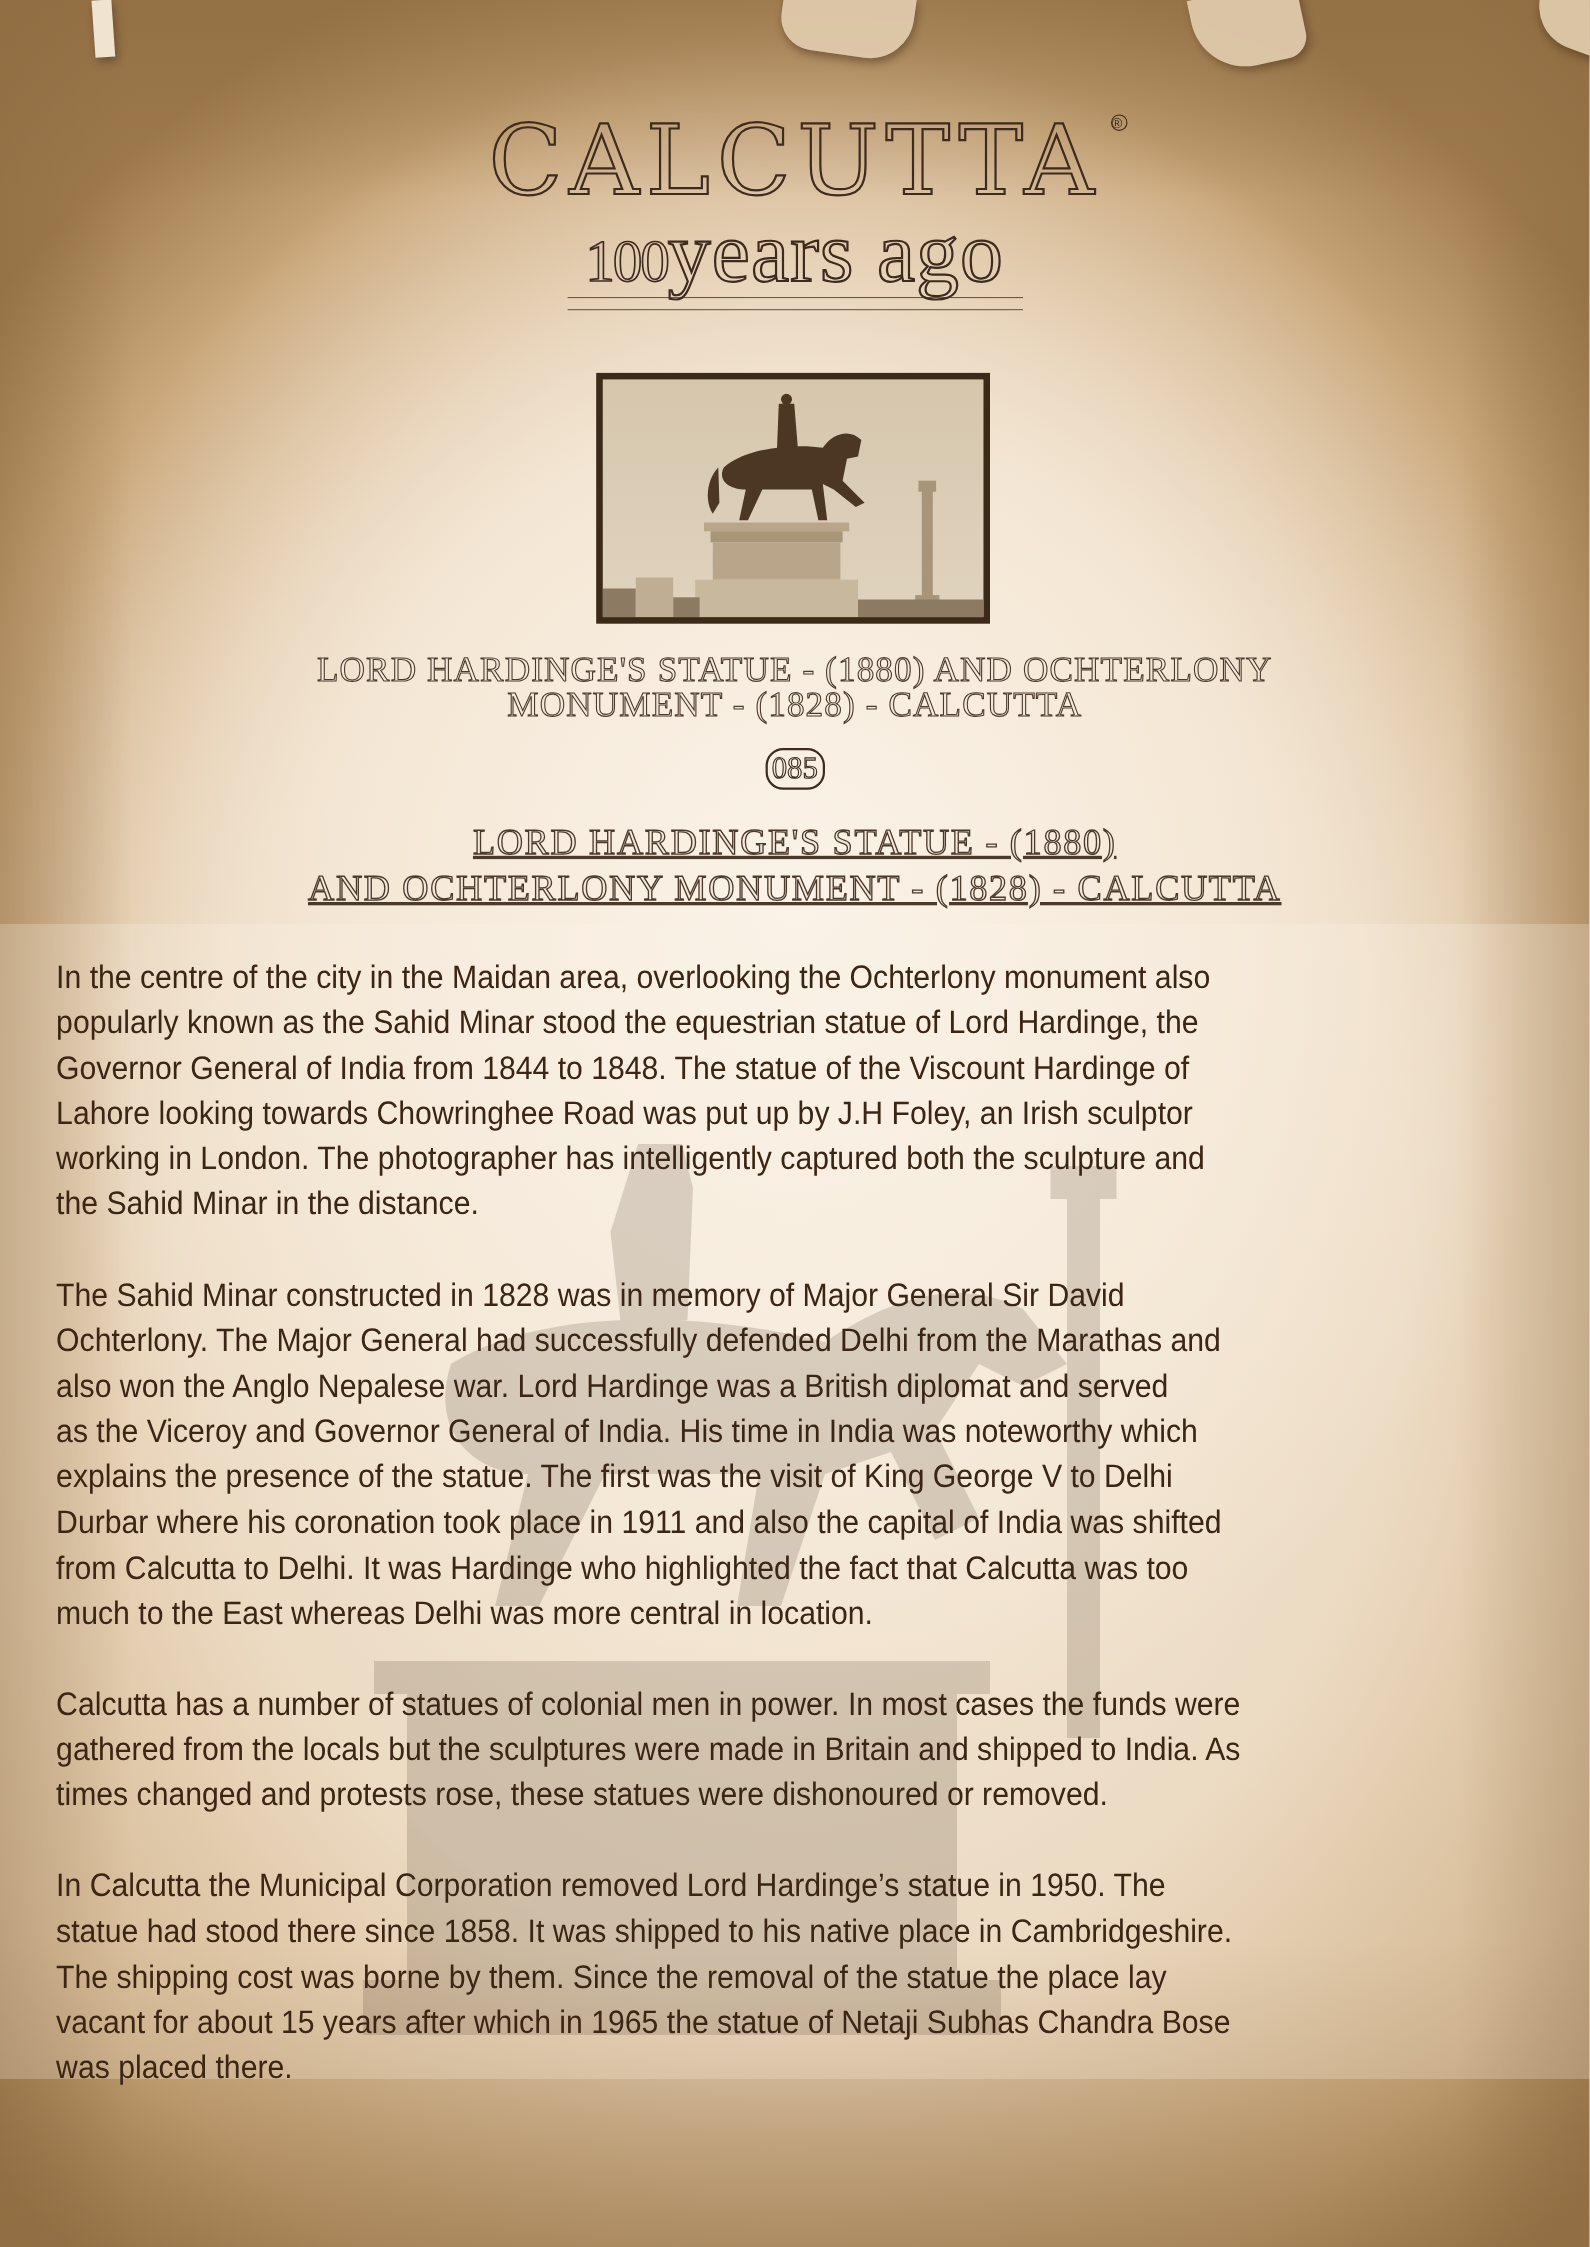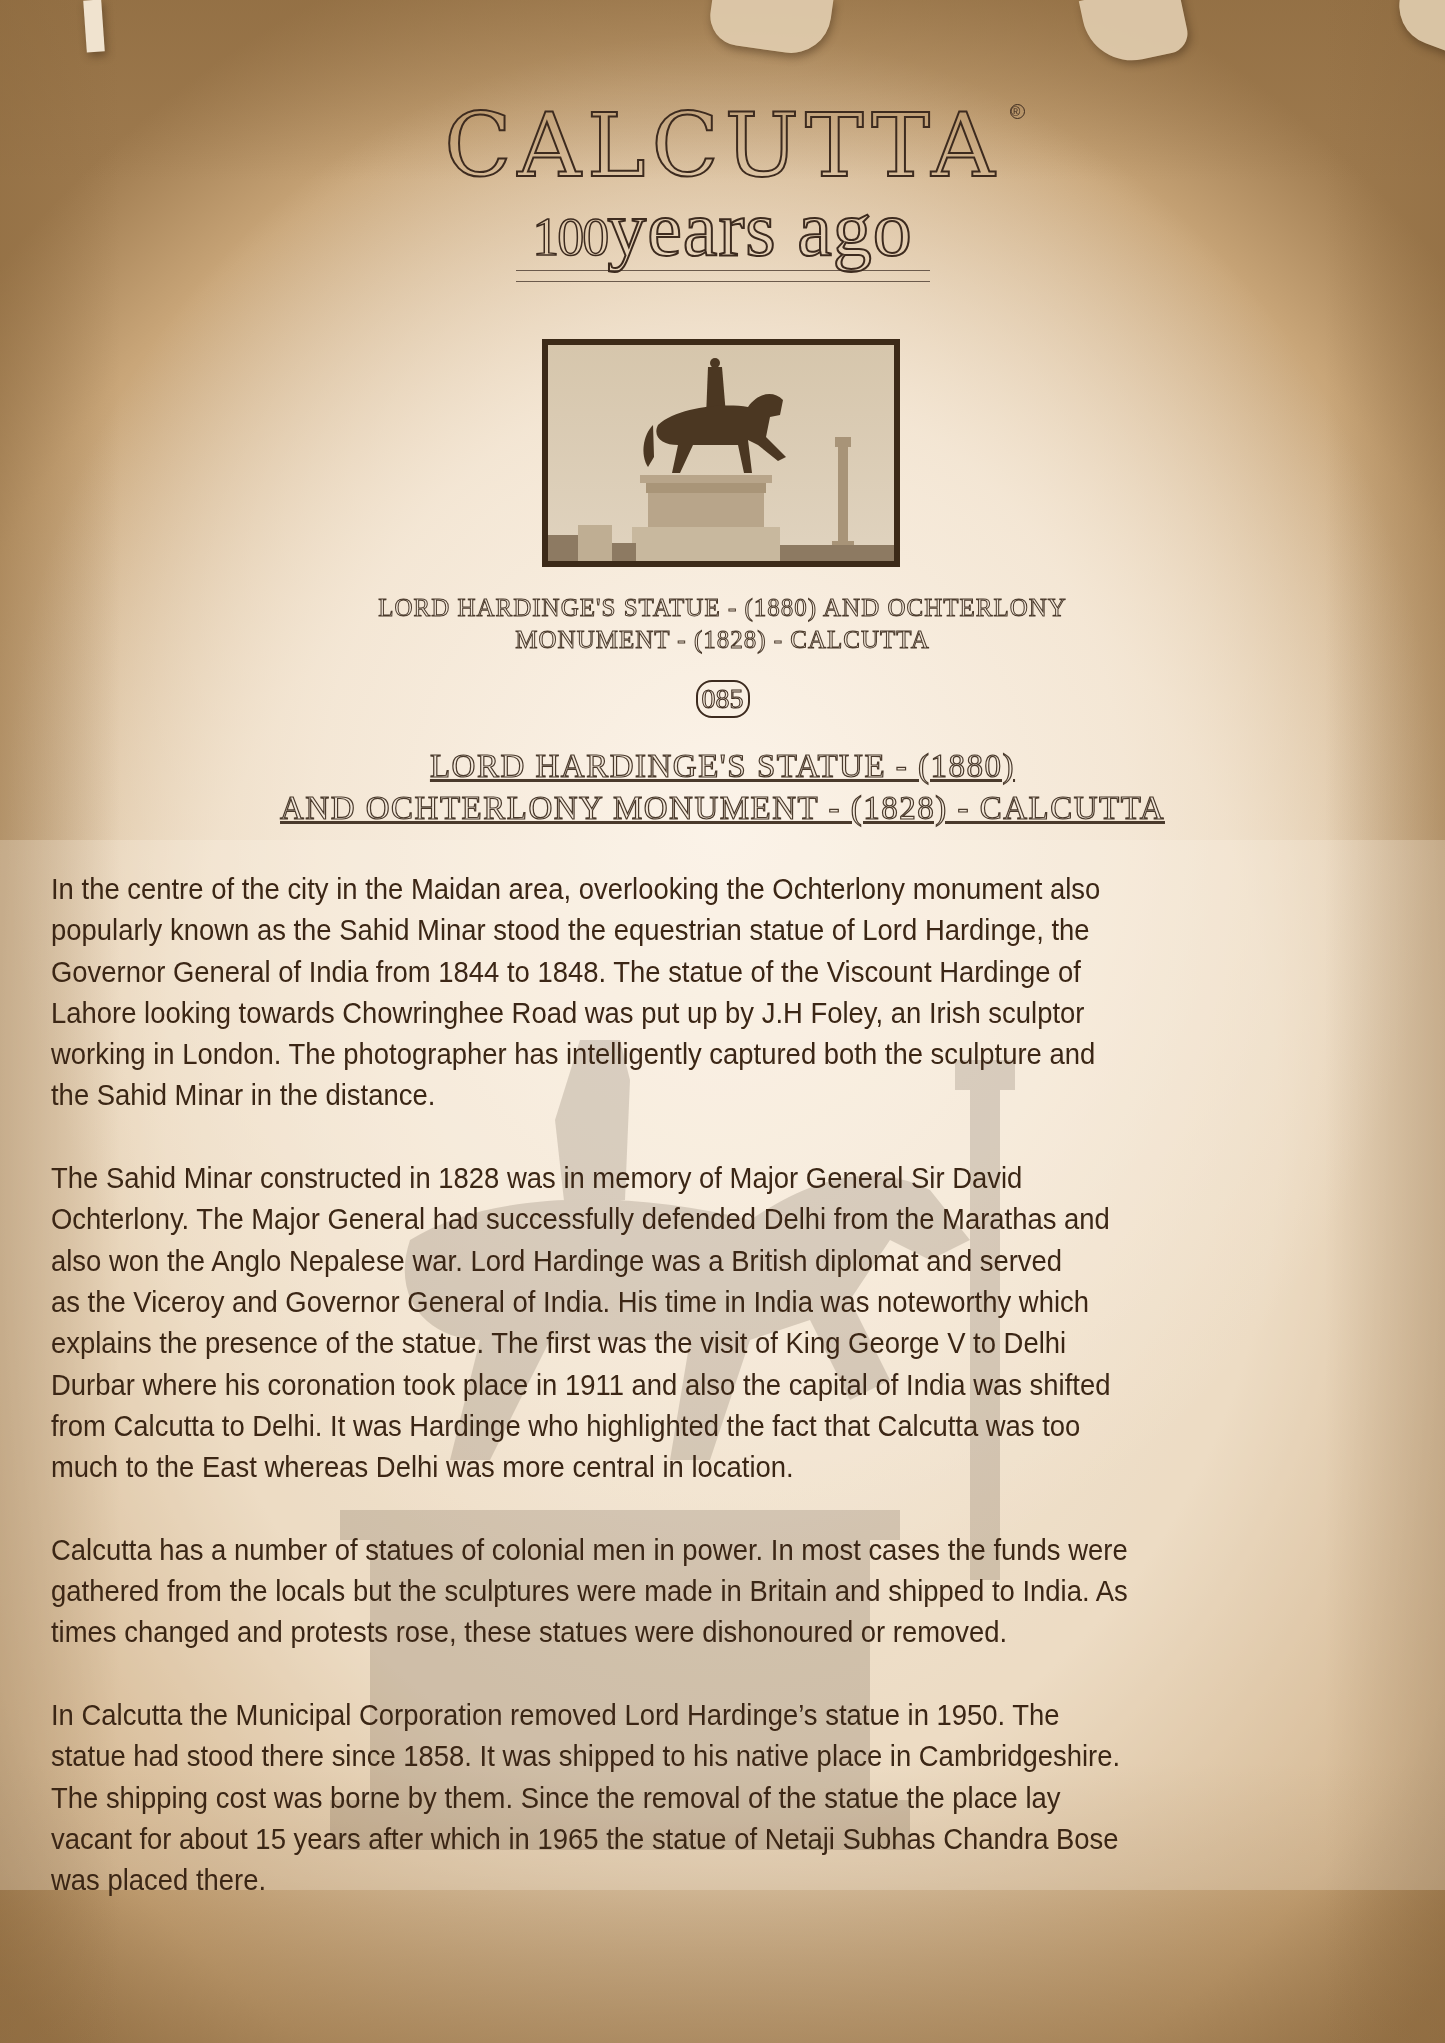--- a/index.html
+++ b/index.html
@@ -84,21 +84,21 @@
       position: absolute; left: 542px; top: 339px; width: 358px; height: 228px;
       border: 6px solid #3c2a18; box-sizing: border-box;
       background: linear-gradient(to bottom, #d9cbb5 0%, #cfbea5 60%, #bfab8c 100%);
       overflow: hidden;
     }
     .photo svg { position: absolute; inset: 0; width: 100%; height: 100%; }
 
     .caption {
       position: absolute; left: 0; width: 100%; top: 592px; text-align: center;
       font-family: "Liberation Serif", "DejaVu Serif", serif;
-      font-size: 25px; line-height: 32px; letter-spacing: 1px;
+      font-size: 32px; line-height: 32px; letter-spacing: 1px;
       color: #f3e8da; -webkit-text-stroke: 1px #4a3a2c;
     }
     .badge-wrap { position: absolute; left: 0; width: 100%; top: 680px; text-align: center; }
     .badge {
       display: inline-block; border: 2px solid #3d2b1f; border-radius: 16px;
       padding: 0 4px; font-family: "Liberation Serif", serif; font-size: 28px; line-height: 34px;
       color: #f3e8da; -webkit-text-stroke: 1px #3d2b1f;
     }
     .title2 {
       position: absolute; left: 0; width: 100%; top: 745px; text-align: center;

